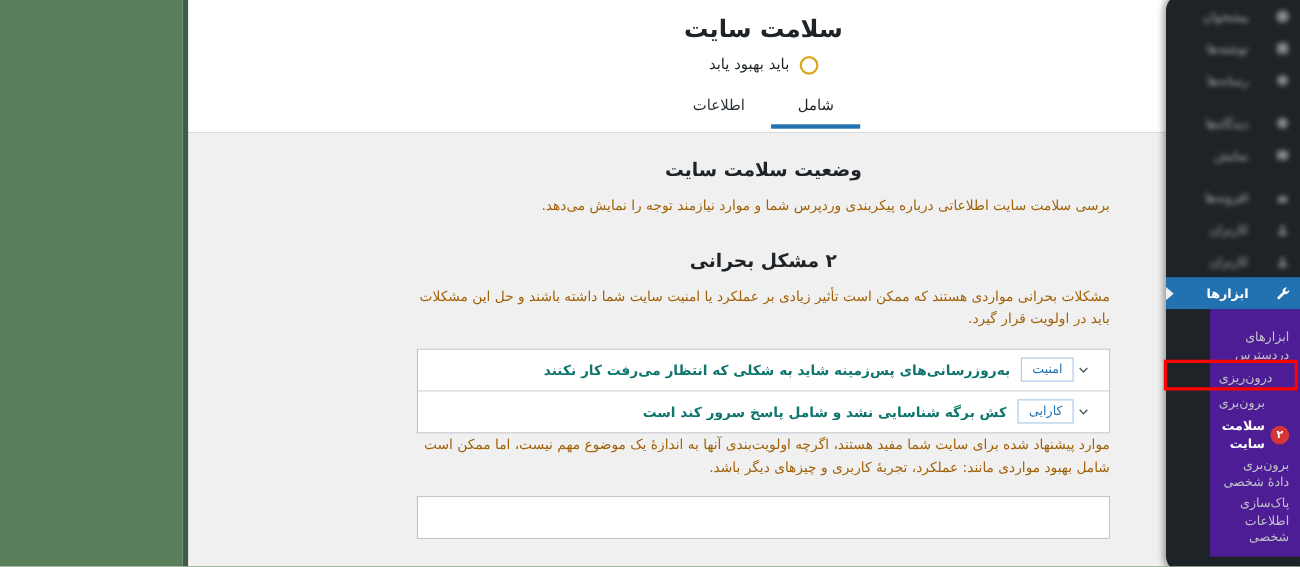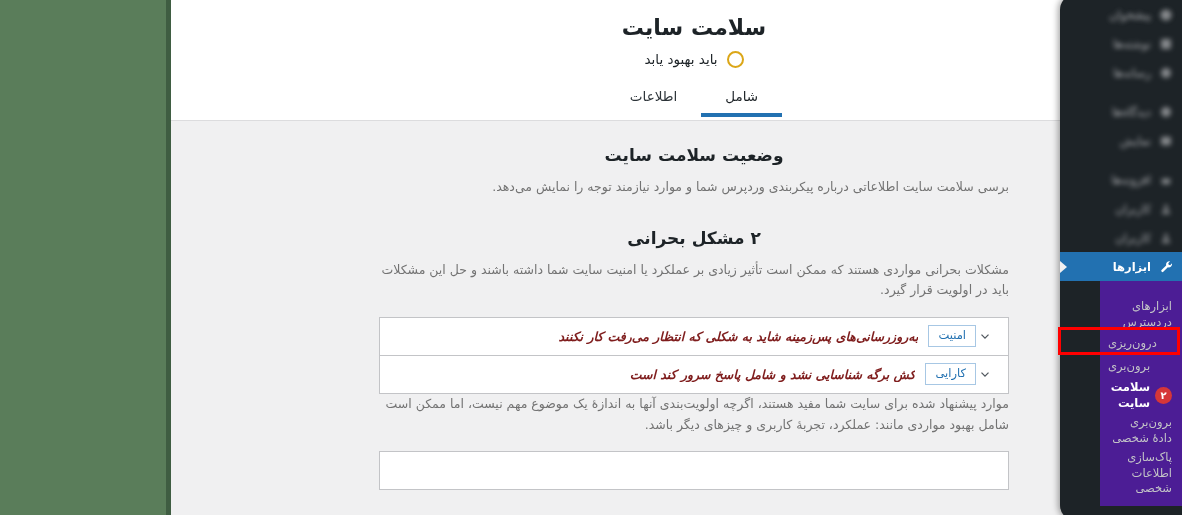--- a/index.html
+++ b/index.html
@@ -131,21 +131,21 @@
     text-align: center;
   }
   h2.sec-title.spaced {
     margin-top: 30px;
   }
 
   p.sec-desc {
     margin: 0 0 16px 0;
     font-size: 12.5px;
     line-height: 1.65;
-    color: #737373;
+    color: #a16207;
     text-align: right;
   }
 
   .issues {
     border: 1px solid #c3c4c7;
     border-bottom: none;
     background: #fff;
   }
   .issue-row {
     display: flex;
@@ -154,27 +154,26 @@
     border-bottom: 1px solid #c3c4c7;
     background: #fff;
     padding: 0 14px 0 10px;
     box-sizing: border-box;
     cursor: pointer;
   }
   .issue-title {
     flex: 1 1 auto;
     font-size: 12.5px;
     font-weight: 700;
-    color: #7f1d1d;
+    color: #0f766e;
     text-align: right;
     padding-left: 12px;
     white-space: nowrap;
     overflow: hidden;
     text-overflow: ellipsis;
-    font-style: italic;
   }
   .issue-badge {
     flex: 0 0 auto;
     font-size: 11.5px;
     color: #2271b1;
     border: 1px solid #a7c7e4;
     background: #fff;
     padding: 2px 9px 3px;
     line-height: 1.3;
     margin-left: 10px;
@@ -215,21 +214,21 @@
     top: 6px;
     right: 0;
     width: 122px;
   }
 
   .mi {
     position: relative;
     display: flex;
     align-items: center;
     justify-content: flex-start;
-    gap: 7px;
+    gap: 23px;
     height: 29px;
     padding: 0 8px 0 6px;
     color: #c3c4c7;
     font-size: 11.5px;
     box-sizing: border-box;
     cursor: pointer;
     white-space: nowrap;
   }
   .mi .mi-label {
     flex: 1 1 auto;

